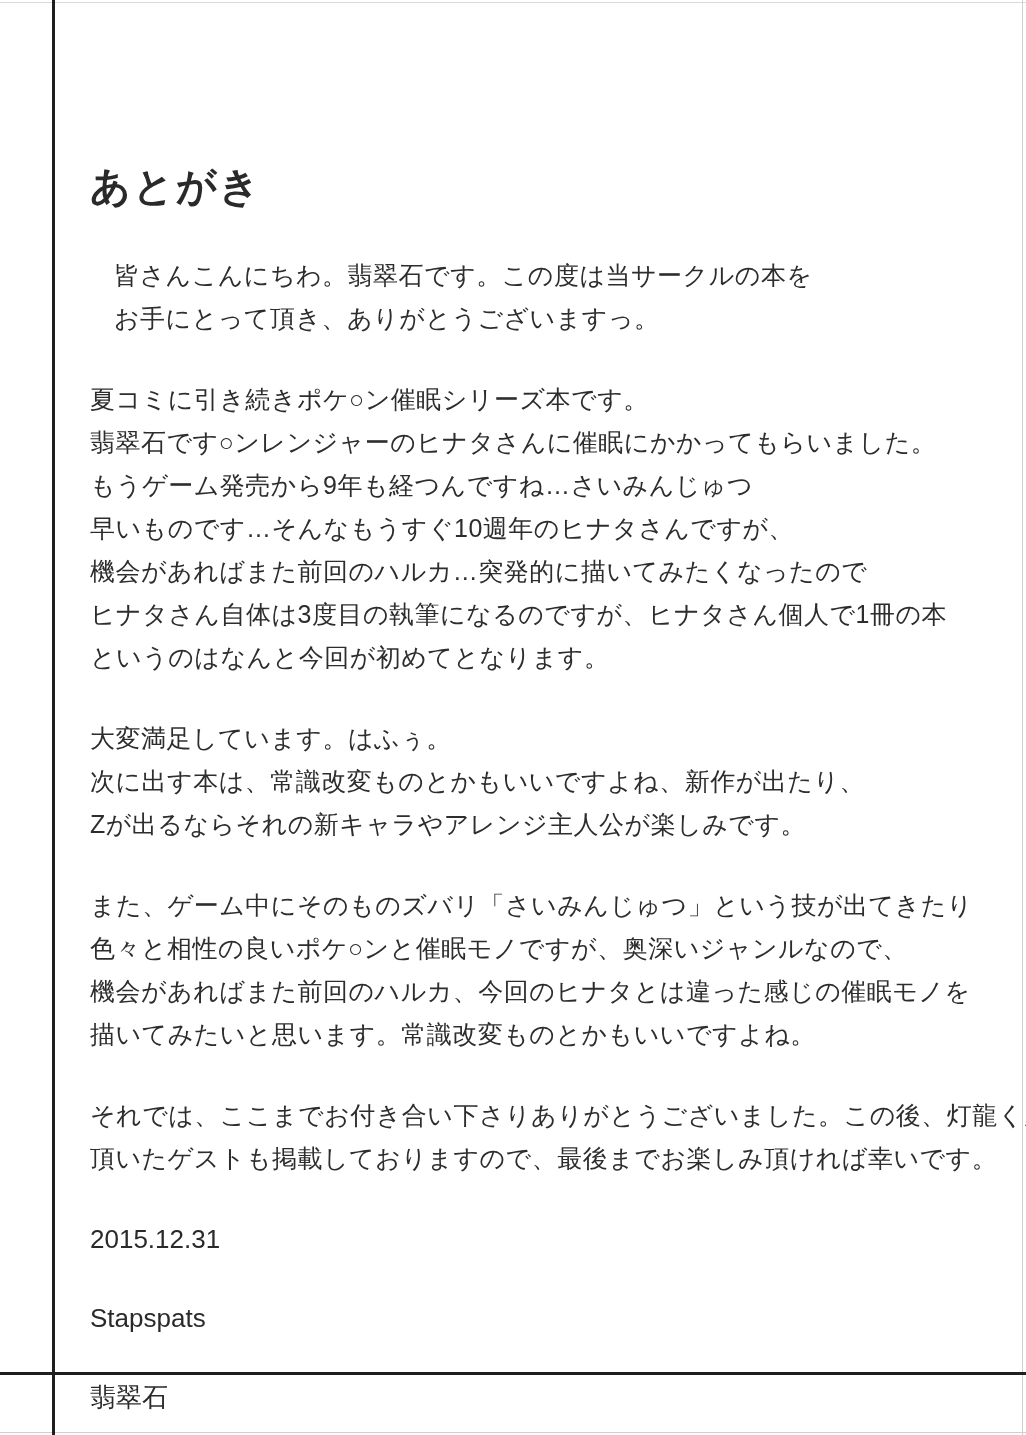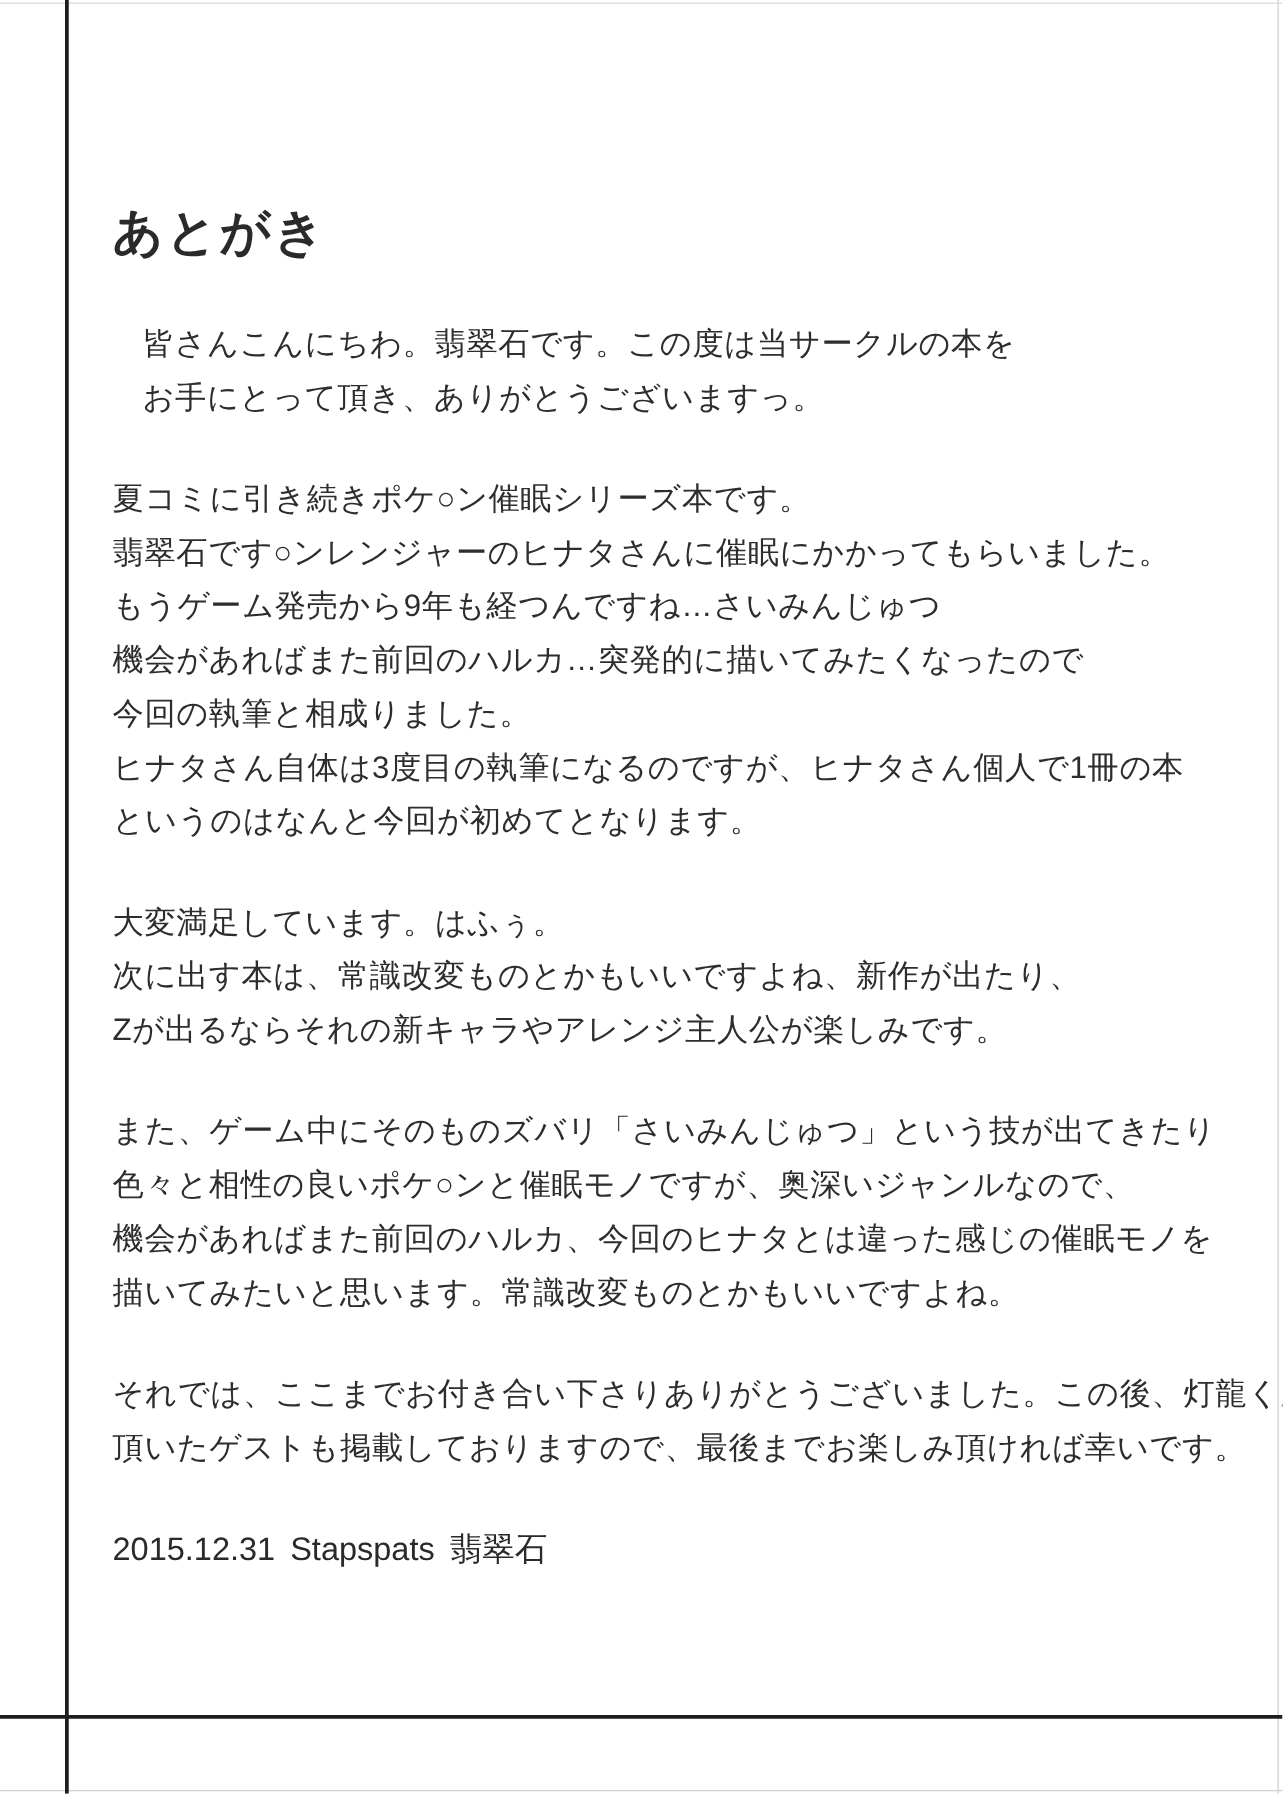--- a/index.html
+++ b/index.html
@@ -67,23 +67,24 @@
     margin-left: 24px;
   }
   .line {
     white-space: nowrap;
   }
   .signature {
     margin-top: 38px;
     font-size: 26px;
     line-height: 43px;
     display: flex;
-    gap: 12px;
-    align-items: flex-end;
+    gap: 36px;
+    align-items: flex-start;
     color: #2a2a2a;
+    flex-direction: column;
   }
 </style>
 </head>
 <body>
 
 <div class="edge-top"></div>
 <div class="edge-right"></div>
 <div class="edge-bottom"></div>
 <div class="left-rule"></div>
 <div class="bottom-rule"></div>
@@ -94,22 +95,22 @@
 
   <div class="para first">
     <div class="line">皆さんこんにちわ。翡翠石です。この度は当サークルの本を</div>
     <div class="line">お手にとって頂き、ありがとうございますっ。</div>
   </div>
 
   <div class="para">
     <div class="line">夏コミに引き続きポケ○ン催眠シリーズ本です。</div>
     <div class="line">翡翠石です○ンレンジャーのヒナタさんに催眠にかかってもらいました。</div>
     <div class="line">もうゲーム発売から9年も経つんですね…さいみんじゅつ</div>
+    <div class="line">早いものです…そんなもうすぐ10週年のヒナタさんですが、</div>
     <div class="line">機会があればまた前回のハルカ…突発的に描いてみたくなったので</div>
-    <div class="line">今回の執筆と相成りました。</div>
     <div class="line">ヒナタさん自体は3度目の執筆になるのですが、ヒナタさん個人で1冊の本</div>
     <div class="line">というのはなんと今回が初めてとなります。</div>
   </div>
 
   <div class="para">
     <div class="line">大変満足しています。はふぅ。</div>
     <div class="line">次に出す本は、常識改変ものとかもいいですよね、新作が出たり、</div>
     <div class="line">Zが出るならそれの新キャラやアレンジ主人公が楽しみです。</div>
   </div>
 

